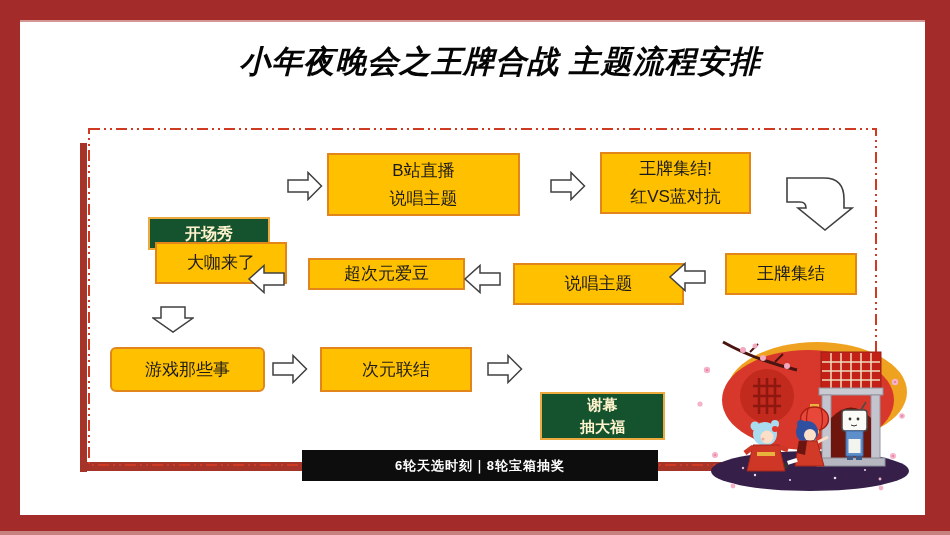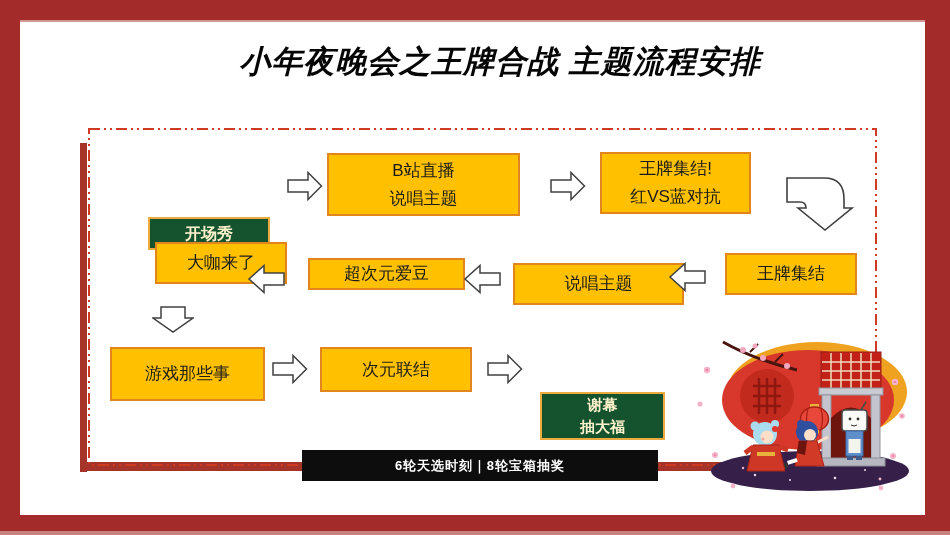--- a/index.html
+++ b/index.html
@@ -30,21 +30,21 @@
   .box.red{background:#14532d;border:2px solid #EDAA3E;color:#FFF3CD;font-weight:700;margin-top:48px;}
   .box .ln{line-height:1.62;}
 
   .n0{left:148px;top:169px;width:122px;height:33px;font-size:16px;}
   .n1{left:327px;top:153px;width:193px;height:63px;}
   .n2{left:600px;top:152px;width:151px;height:62px;}
   .n3{left:108px;top:242px;width:132px;height:42px;margin-left:47px;}
   .n4{left:300px;top:258px;width:157px;height:32px;margin-left:8px;}
   .n5{left:513px;top:263px;width:171px;height:42px;}
   .n6{left:725px;top:253px;width:132px;height:42px;}
-  .n7{left:110px;top:347px;width:155px;height:54px;}
+  .n7{left:110px;top:347px;width:155px;height:45px;border-radius:6px;}
   .n8{left:320px;top:347px;width:152px;height:45px;}
   .n9{left:540px;top:344px;width:125px;height:48px;font-size:15px;}
   .n9 .ln{line-height:1.45;}
 
   .arr{position:absolute;}
 
   
   .banner{position:absolute;left:302px;top:450px;width:356px;height:31px;
           background:#0D0D0D;color:#FFFFFF;display:flex;align-items:center;justify-content:center;
           font-size:13px;font-weight:700;letter-spacing:1px;}

